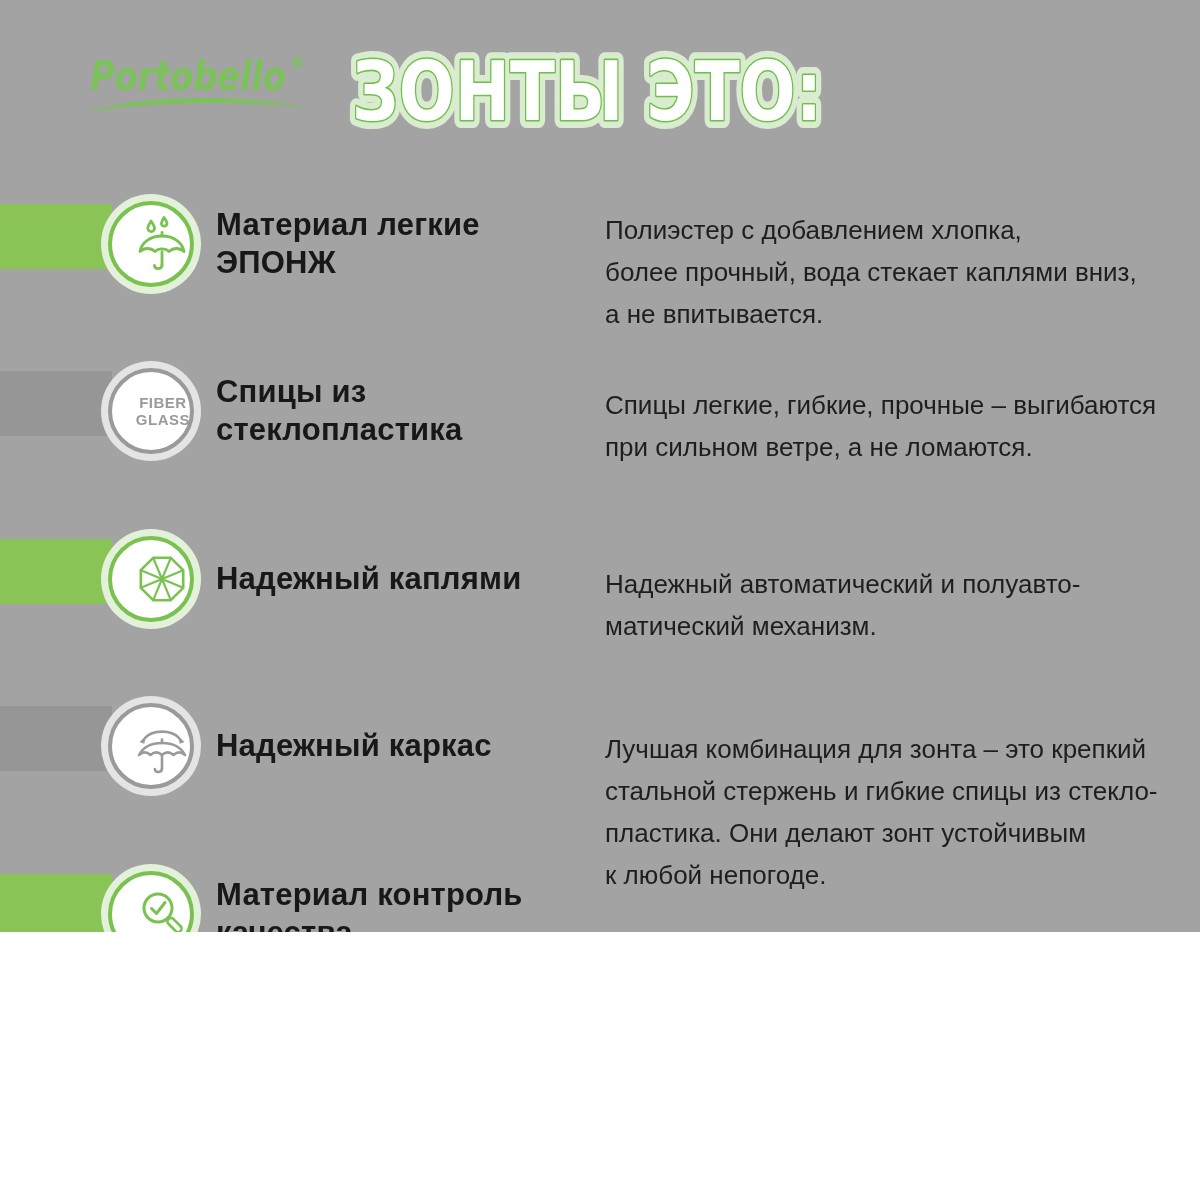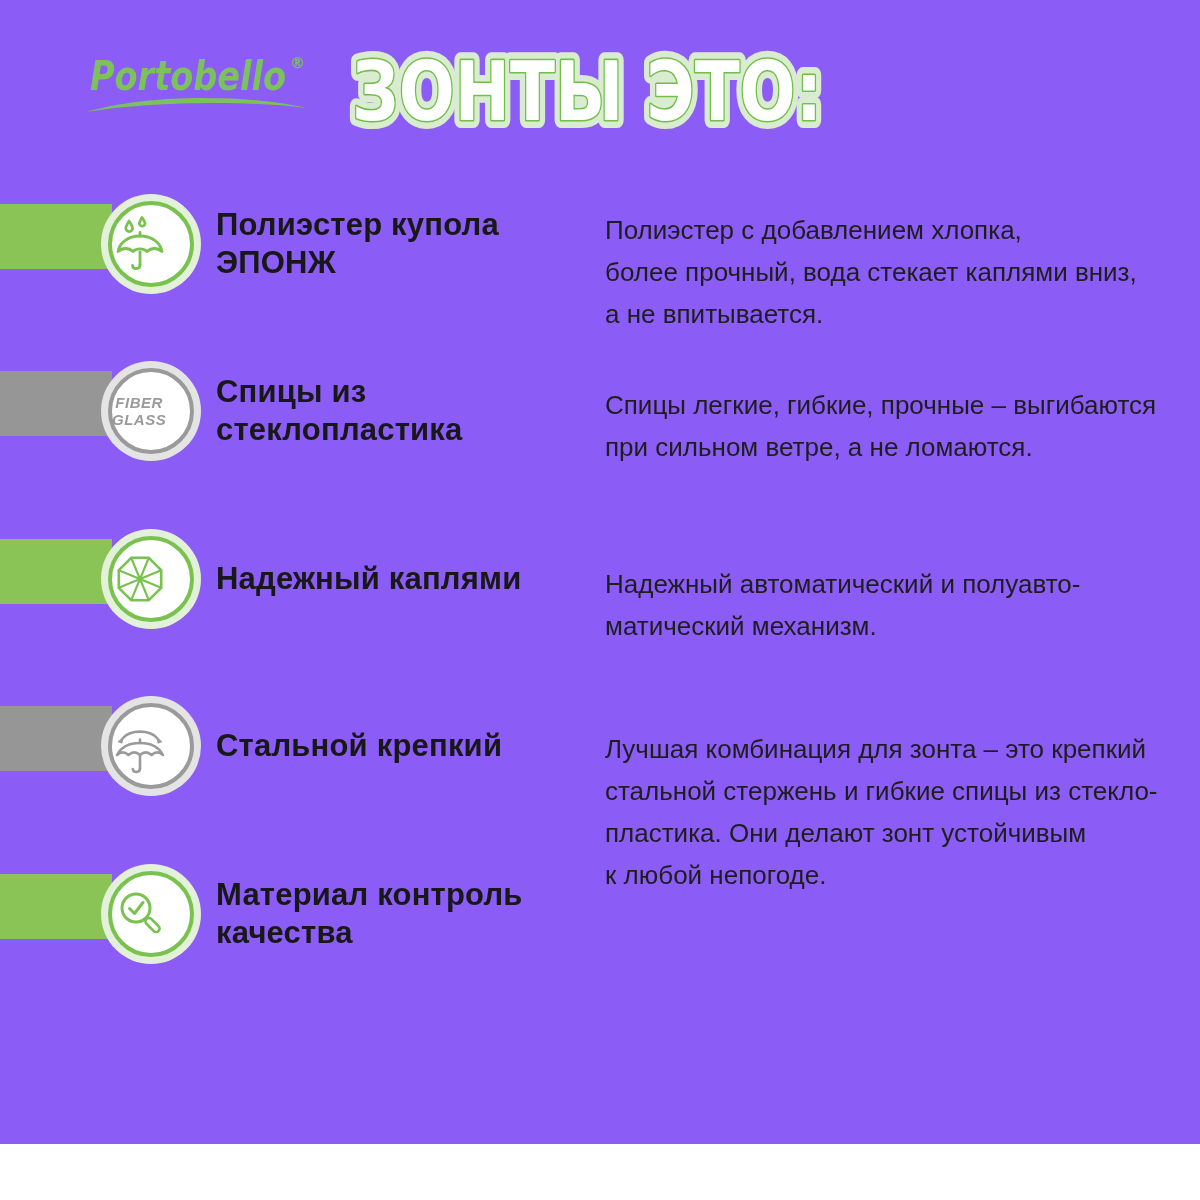--- a/index.html
+++ b/index.html
@@ -1,17 +1,17 @@
 <!DOCTYPE html>
 <html><head>
 <meta charset="utf-8">
 <style>
   html,body{margin:0;padding:0;background:#fff;}
   .page{
-    position:relative;width:1200px;height:1144px;background:#8b5cf6;overflow:hidden;
+    position:relative;width:1200px;height:932px;background:#a3a3a3;overflow:hidden;
     font-family:"Liberation Sans","DejaVu Sans",sans-serif;color:#1b1b1b;
   }
   
   .logo-svg{position:absolute;left:84px;top:46px;}
   .title-svg{position:absolute;left:338px;top:36px;}
   .title-glow{
     font-family:"DejaVu Sans","Liberation Sans",sans-serif;font-weight:bold;
     fill:#ffffff;stroke:#daecd0;stroke-width:16px;stroke-linejoin:round;paint-order:stroke;
   }
   .title-main{
@@ -29,21 +29,21 @@
   .row--green .bar{background:#8ac457;}
   .row--gray  .bar{background:#969696;}
   .badge{
     position:absolute;left:101px;top:-10px;width:100px;height:100px;border-radius:50%;
     display:flex;align-items:center;justify-content:center;
   }
   .row--green .badge{background:#e4f1da;}
   .row--gray  .badge{background:#e4e4e4;}
   .badge-inner{
     width:86px;height:86px;border-radius:50%;background:#ffffff;box-sizing:border-box;
-    display:flex;align-items:center;justify-content:flex-start;font-style:italic;
+    display:flex;align-items:center;justify-content:flex-end;
   }
   .row--green .badge-inner{border:4px solid #79c24f;}
   .row--gray  .badge-inner{border:4px solid #9a9a9a;}
   .fiber-text{
     font-size:15px;font-weight:bold;letter-spacing:.5px;color:#9a9a9a;
     text-align:center;line-height:17px;white-space:pre-line;margin:0;
   }
   .heading{
     position:absolute;left:216px;top:40px;transform:translateY(-50%);
     margin:0;font-size:31px;font-weight:bold;line-height:38px;color:#181818;
@@ -79,21 +79,21 @@
         <svg class="icon-svg" width="56" height="56" viewBox="0 0 56 56" fill="none" stroke="#79c24f" stroke-width="2.8" stroke-linecap="round" stroke-linejoin="round">
           <path d="M17 5 C15 8.6 13.8 10.6 13.8 12.2 A3.4 3.4 0 0 0 20.6 12.2 C20.6 10.6 19.4 8.6 17 5 Z"></path>
           <path d="M30 1.5 C28.4 4.4 27.4 6.1 27.4 7.4 A2.8 2.8 0 0 0 33 7.4 C33 6.1 32 4.4 30 1.5 Z"></path>
           <path d="M28 20 V16.5"></path>
           <path d="M28 20 C15.5 20 7.5 27 6 35.5 C10.5 31.5 16.5 31.5 21 35.5 C24.5 32 31.5 32 35 35.5 C39.5 31.5 45.5 31.5 50 35.5 C48.5 27 40.5 20 28 20 Z"></path>
           <path d="M28 36 V49"></path>
           <path d="M28 49 C28 53.5 21 54 20.5 49.5"></path>
         </svg>
       </div>
     </div>
-    <h2 class="heading">Полиэстер купола
+    <h2 class="heading">Материал легкие
 ЭПОНЖ</h2>
     <p class="desc">Полиэстер с добавлением хлопка,
 более прочный, вода стекает каплями вниз,
 а не впитывается.</p>
   </section>
 
   <section class="row row--gray r2">
     <div class="bar"></div>
     <div class="badge">
       <div class="badge-inner">
@@ -130,21 +130,21 @@
           <path d="M11 20 C18.5 11.5 37.5 11.5 45 20"></path>
           <path d="M5.5 24 L12.3 17.6 L10.2 25.8 Z" fill="#9a9a9a" stroke="none"></path>
           <path d="M50.5 24 L43.7 17.6 L45.8 25.8 Z" fill="#9a9a9a" stroke="none"></path>
           <path d="M28 25 V21.5"></path>
           <path d="M5 37 C10 27.5 19 25 28 25 C37 25 46 27.5 51 37 C47.2 33.5 43.3 33.5 39.5 37 C35.7 33.5 31.8 33.5 28 37 C24.2 33.5 20.3 33.5 16.5 37 C12.7 33.5 8.8 33.5 5 37 Z"></path>
           <path d="M28 38 V50.5"></path>
           <path d="M28 50.5 C28 54.8 21.2 55.3 20.8 51"></path>
         </svg>
       </div>
     </div>
-    <h2 class="heading">Стальной крепкий</h2>
+    <h2 class="heading">Надежный каркас</h2>
     <p class="desc">Лучшая комбинация для зонта – это крепкий
 стальной стержень и гибкие спицы из стекло-
 пластика. Они делают зонт устойчивым
 к любой непогоде.</p>
   </section>
 
   <section class="row row--green r5">
     <div class="bar"></div>
     <div class="badge">
       <div class="badge-inner">

